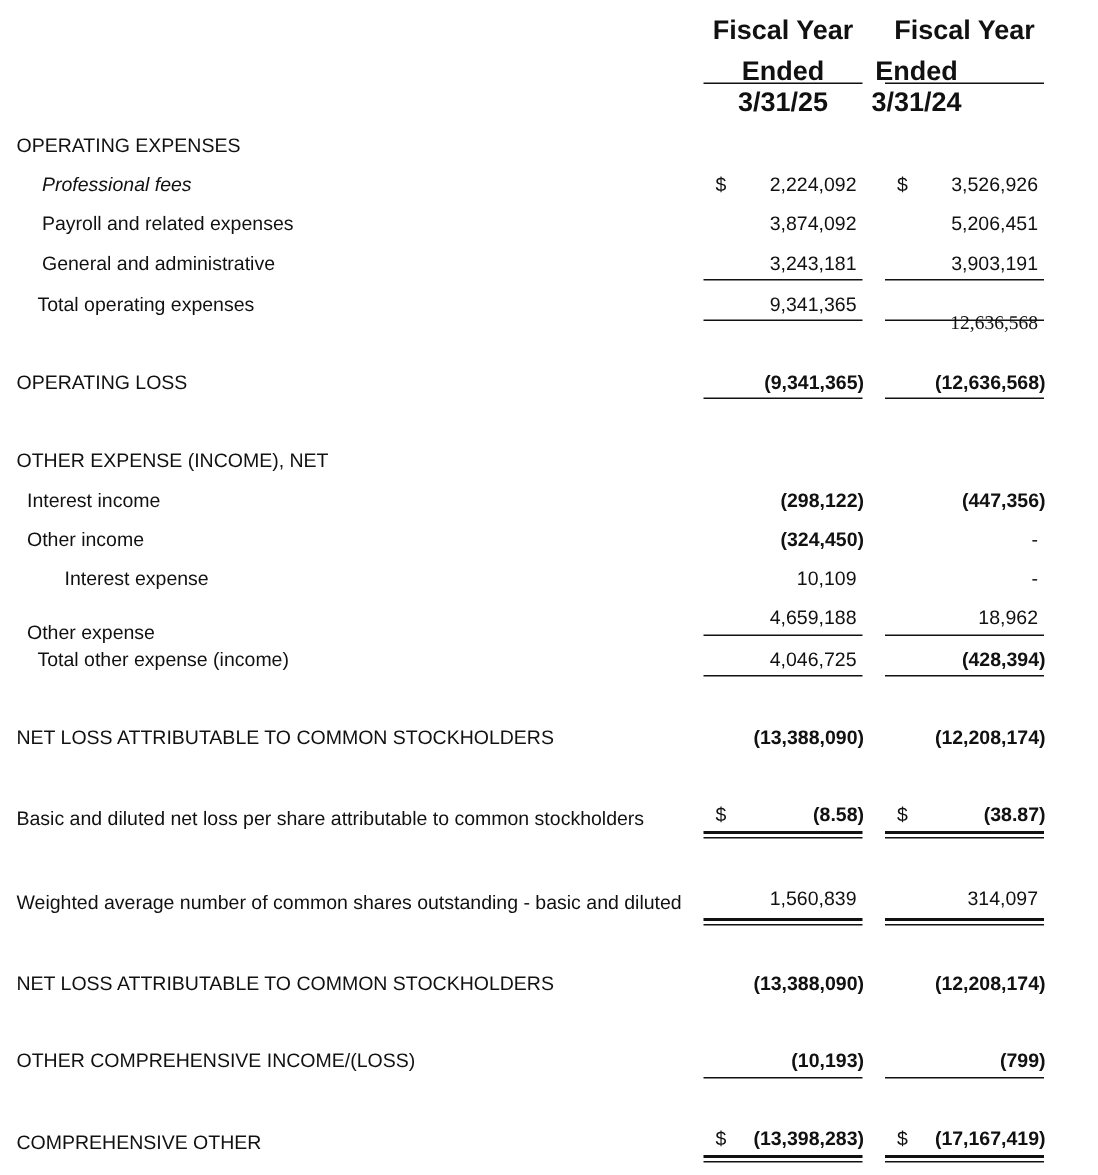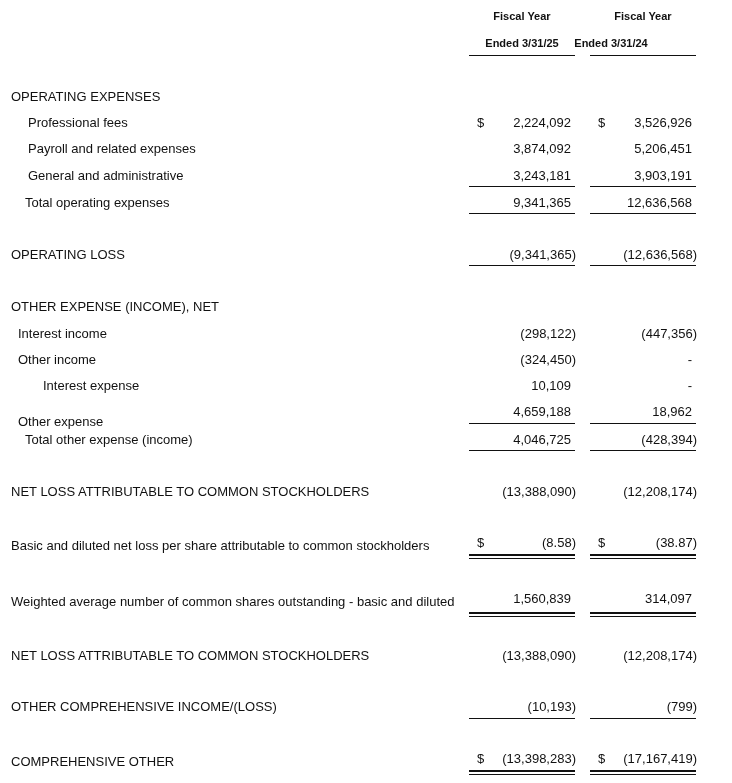--- a/index.html
+++ b/index.html
@@ -1,46 +1,46 @@
 <!DOCTYPE html>
 <html><head>
 <meta charset="utf-8">
 <style>
   html, body { margin:0; padding:0; background:#ffffff; }
   body { width:732px; height:783px; position:relative; overflow:hidden;
          font-family:"Liberation Sans", sans-serif; font-size:13px; color:#111; }
-  .hdr { position:absolute; font-weight:bold; font-size:11px; text-align:center; width:106px; }
+  .hdr { position:absolute; font-weight:bold; font-size:18px; text-align:center; width:106px; }
   .lbl { position:absolute; left:11px; white-space:nowrap; }
   .ind1 { left:28px; }
   .ind2 { left:18px; }
   .ind3 { left:25px; }
   .cell { position:absolute; width:106px; height:20px; }
   .c1 { left:469px; }
   .c2 { left:590px; }
   .cur { position:absolute; left:8px; top:0; }
   .num { position:absolute; right:4px; top:0; white-space:nowrap; }
-  .num.paren { right:-1px; }
+  .num.paren { right:-1px;font-weight:bold; }
   .rule { position:absolute; height:0; border-top:1px solid #111; width:106px; }
   .dbl { position:absolute; height:2px; border-top:2px solid #111; border-bottom:1px solid #111; width:106px; }
 </style>
 </head>
 <body>
 
 <div>
 
   <div class="hdr" style="left:469px;top:10px;">Fiscal Year</div>
   <div class="hdr" style="left:469px;top:37px;">Ended 3/31/25</div>
   <div class="hdr" style="left:590px;top:10px;">Fiscal Year</div>
   <div class="hdr" style="left:558px;top:37px;">Ended 3/31/24</div>
   <div class="rule" style="left:469px;top:55px;"></div>
   <div class="rule" style="left:590px;top:55px;"></div>
 
   <div class="lbl" style="top:89px;">OPERATING EXPENSES</div>
 
-  <div class="lbl ind1" style="top:115px;">Professional fees</div>
+  <div class="lbl ind1" style="top:115px;font-style:italic;">Professional fees</div>
   <div class="cell c1" style="top:115px;">
     <span class="cur">$</span>
     <span class="num">2,224,092</span>
   </div>
   <div class="cell c2" style="top:115px;">
     <span class="cur">$</span>
     <span class="num">3,526,926</span>
   </div>
 
   <div class="lbl ind1" style="top:141px;">Payroll and related expenses</div>
@@ -58,21 +58,21 @@
   <div class="cell c2" style="top:168px;">
       <span class="num">3,903,191</span>
     </div>
   <div class="rule" style="left:469px;top:186px;"></div>
   <div class="rule" style="left:590px;top:186px;"></div>
 
   <div class="lbl ind3" style="top:195px;">Total operating expenses</div>
   <div class="cell c1" style="top:195px;">
       <span class="num">9,341,365</span>
     </div>
-  <div class="cell c2" style="top:195px;">
+  <div class="cell c2" style="top:207px;font-family:Liberation Serif, serif;">
       <span class="num">12,636,568</span>
     </div>
   <div class="rule" style="left:469px;top:213px;"></div>
   <div class="rule" style="left:590px;top:213px;"></div>
 
   <div class="lbl" style="top:247px;">OPERATING LOSS</div>
   <div class="cell c1" style="top:247px;">
       <span class="num paren">(9,341,365)</span>
     </div>
   <div class="cell c2" style="top:247px;">

